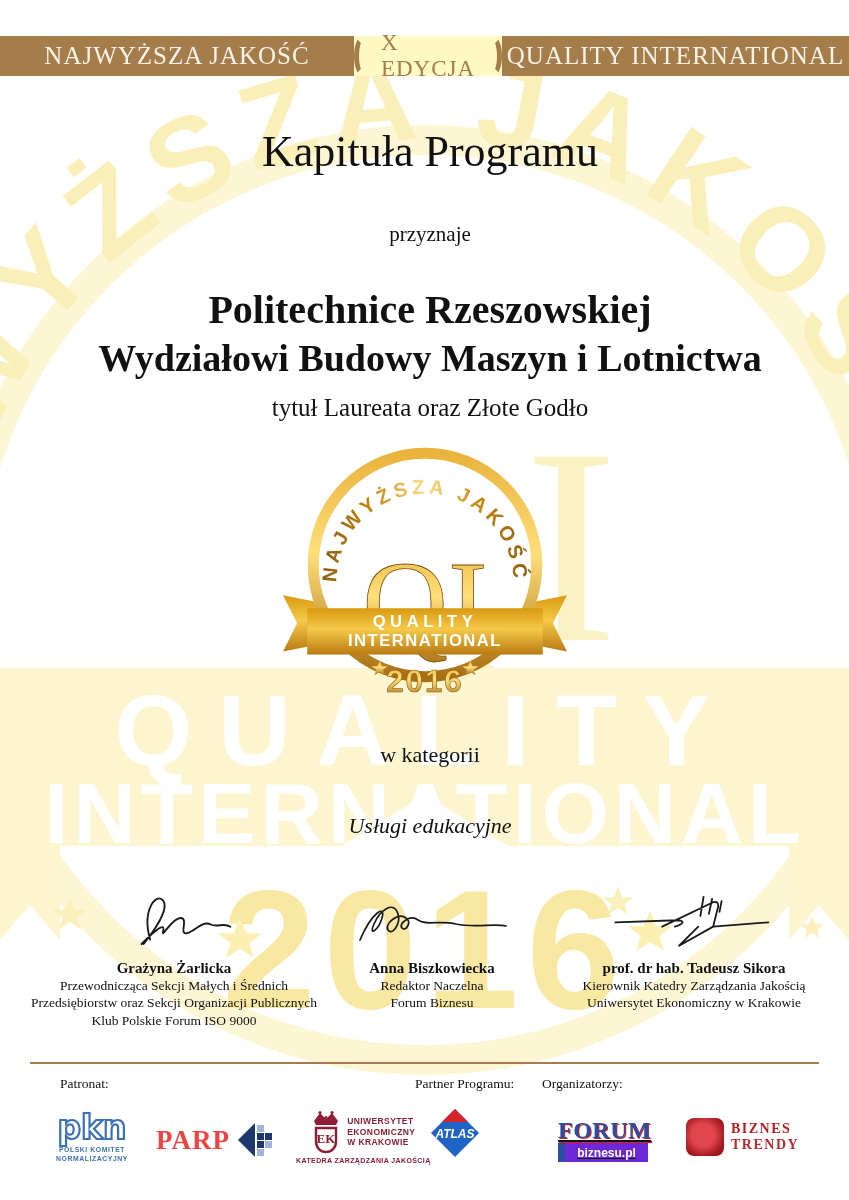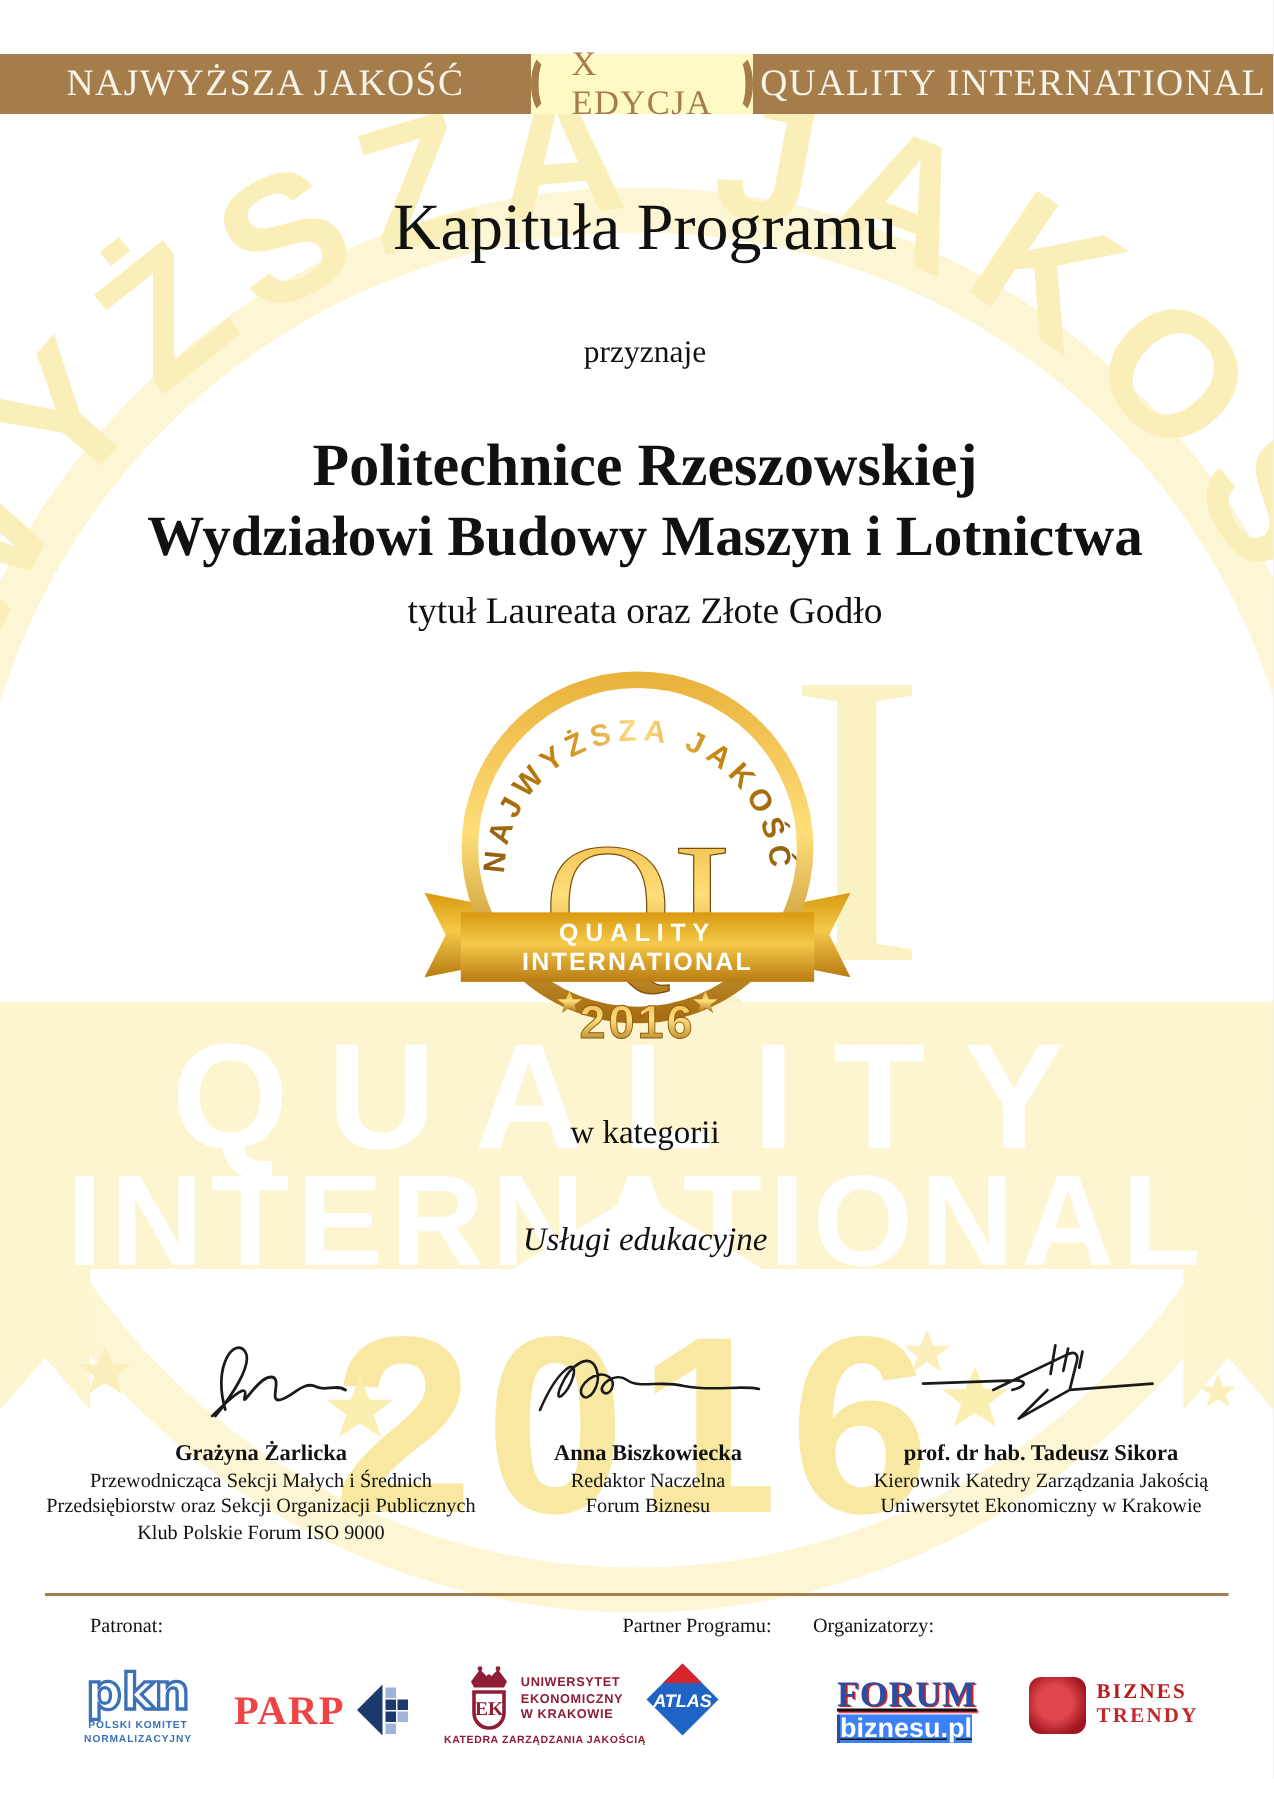--- a/index.html
+++ b/index.html
@@ -56,21 +56,21 @@
   .uek{display:flex;flex-direction:column;align-items:center;}
   .uek-top{display:flex;align-items:center;gap:6px;}
   .uek-lines{display:flex;flex-direction:column;}
   .uek-lines span{font-family:"Liberation Sans",sans-serif;font-size:8.5px;font-weight:bold;color:#8E1D35;letter-spacing:.4px;line-height:1.25;}
   .uek-dept{font-family:"Liberation Sans",sans-serif;font-size:7px;font-weight:bold;color:#8E1D35;letter-spacing:.4px;margin-top:3px;}
   .forum{display:flex;flex-direction:column;width:90px;}
   .forum-top{font-family:"Liberation Serif",serif;font-weight:900;font-size:24px;color:#2B4FA0;letter-spacing:.5px;
              text-shadow:1px 1px 0 #E01B22;line-height:1;}
   .forum-bar{display:flex;margin-top:1px;height:19px;}
   .forum-blue{width:7px;background:#2B4FA0;}
-  .forum-red{flex:1;background:#3b82f6;color:#fff;font-family:"Liberation Sans",sans-serif;font-weight:bold;font-size:18px;
+  .forum-red{flex:1;background:#6d28d9;color:#fff;font-family:"Liberation Sans",sans-serif;font-weight:bold;font-size:12px;
              display:flex;align-items:center;justify-content:center;}
   .biznes{display:flex;align-items:center;gap:7px;}
   .biznes-icon{width:38px;height:38px;border-radius:8px;
                background:radial-gradient(circle at 45% 45%, #E0474D 0 38%, #A01520 75%);}
   .biznes-lines{display:flex;flex-direction:column;}
   .biznes-l1{font-family:"Liberation Serif",serif;font-weight:bold;font-size:14px;color:#b91c1c;letter-spacing:1.5px;}
   .biznes-l2{font-family:"Liberation Serif",serif;font-weight:bold;font-size:14px;color:#C1272D;letter-spacing:1.5px;}
 </style>
 </head>
 <body>

